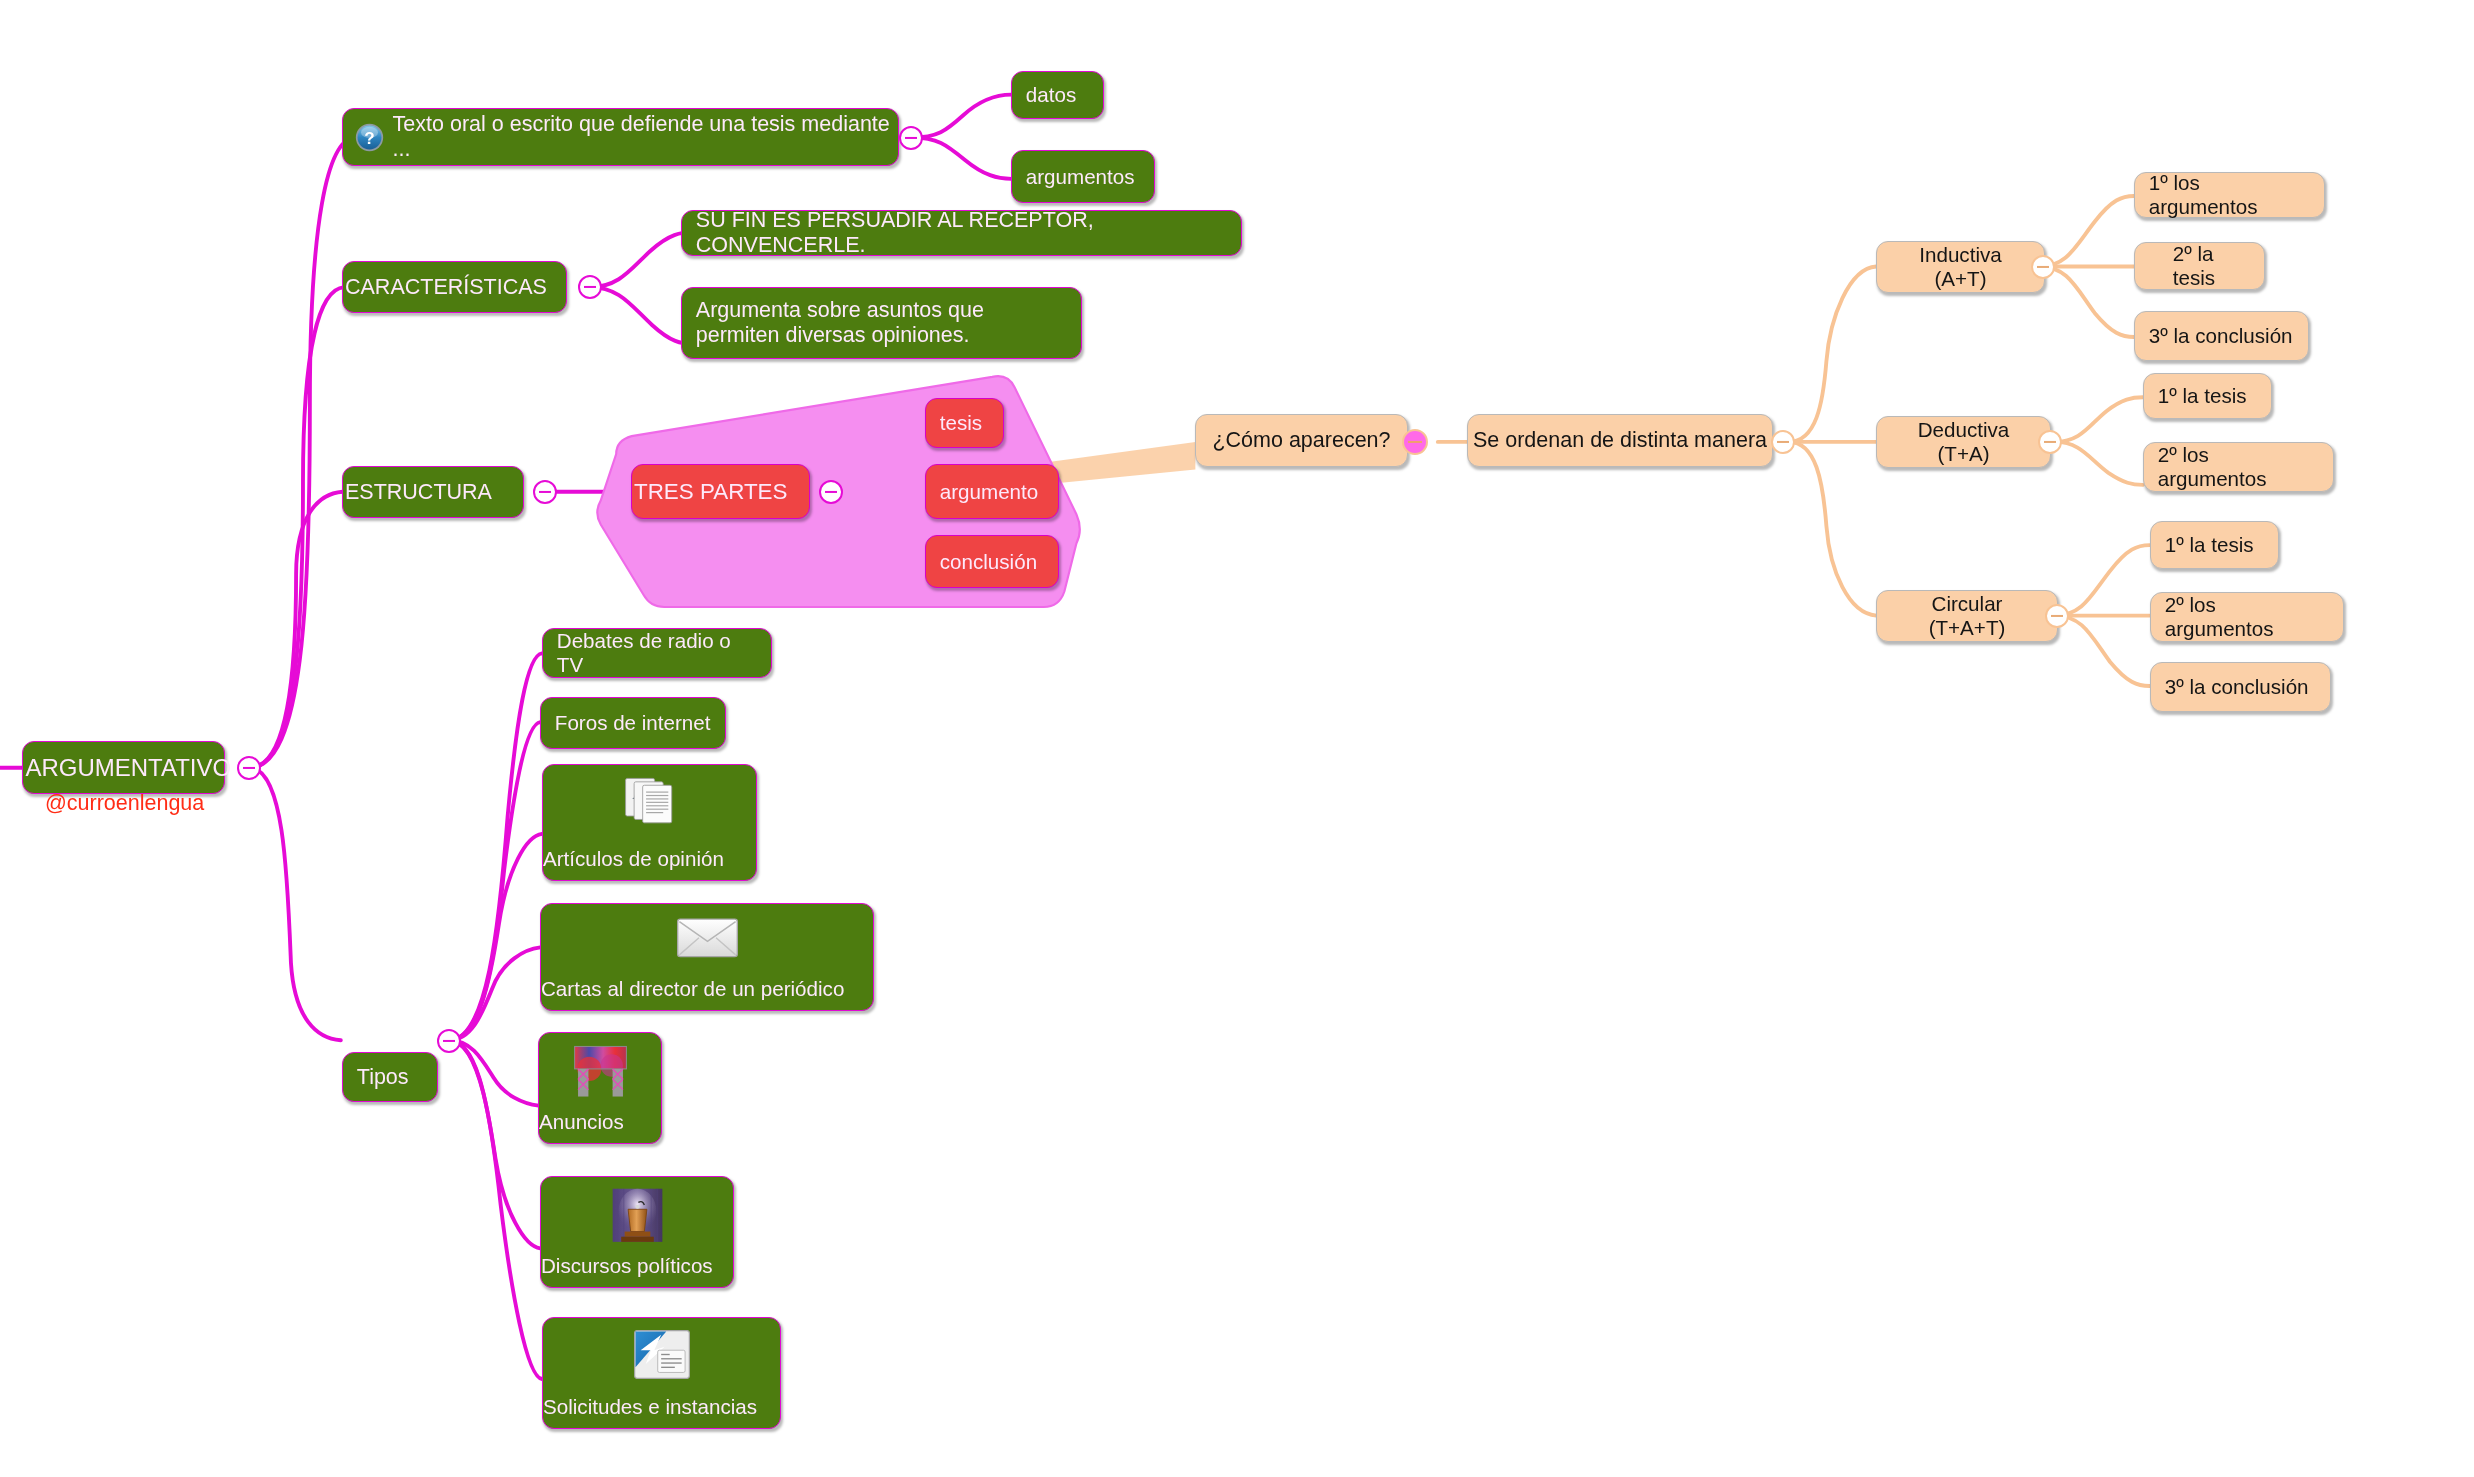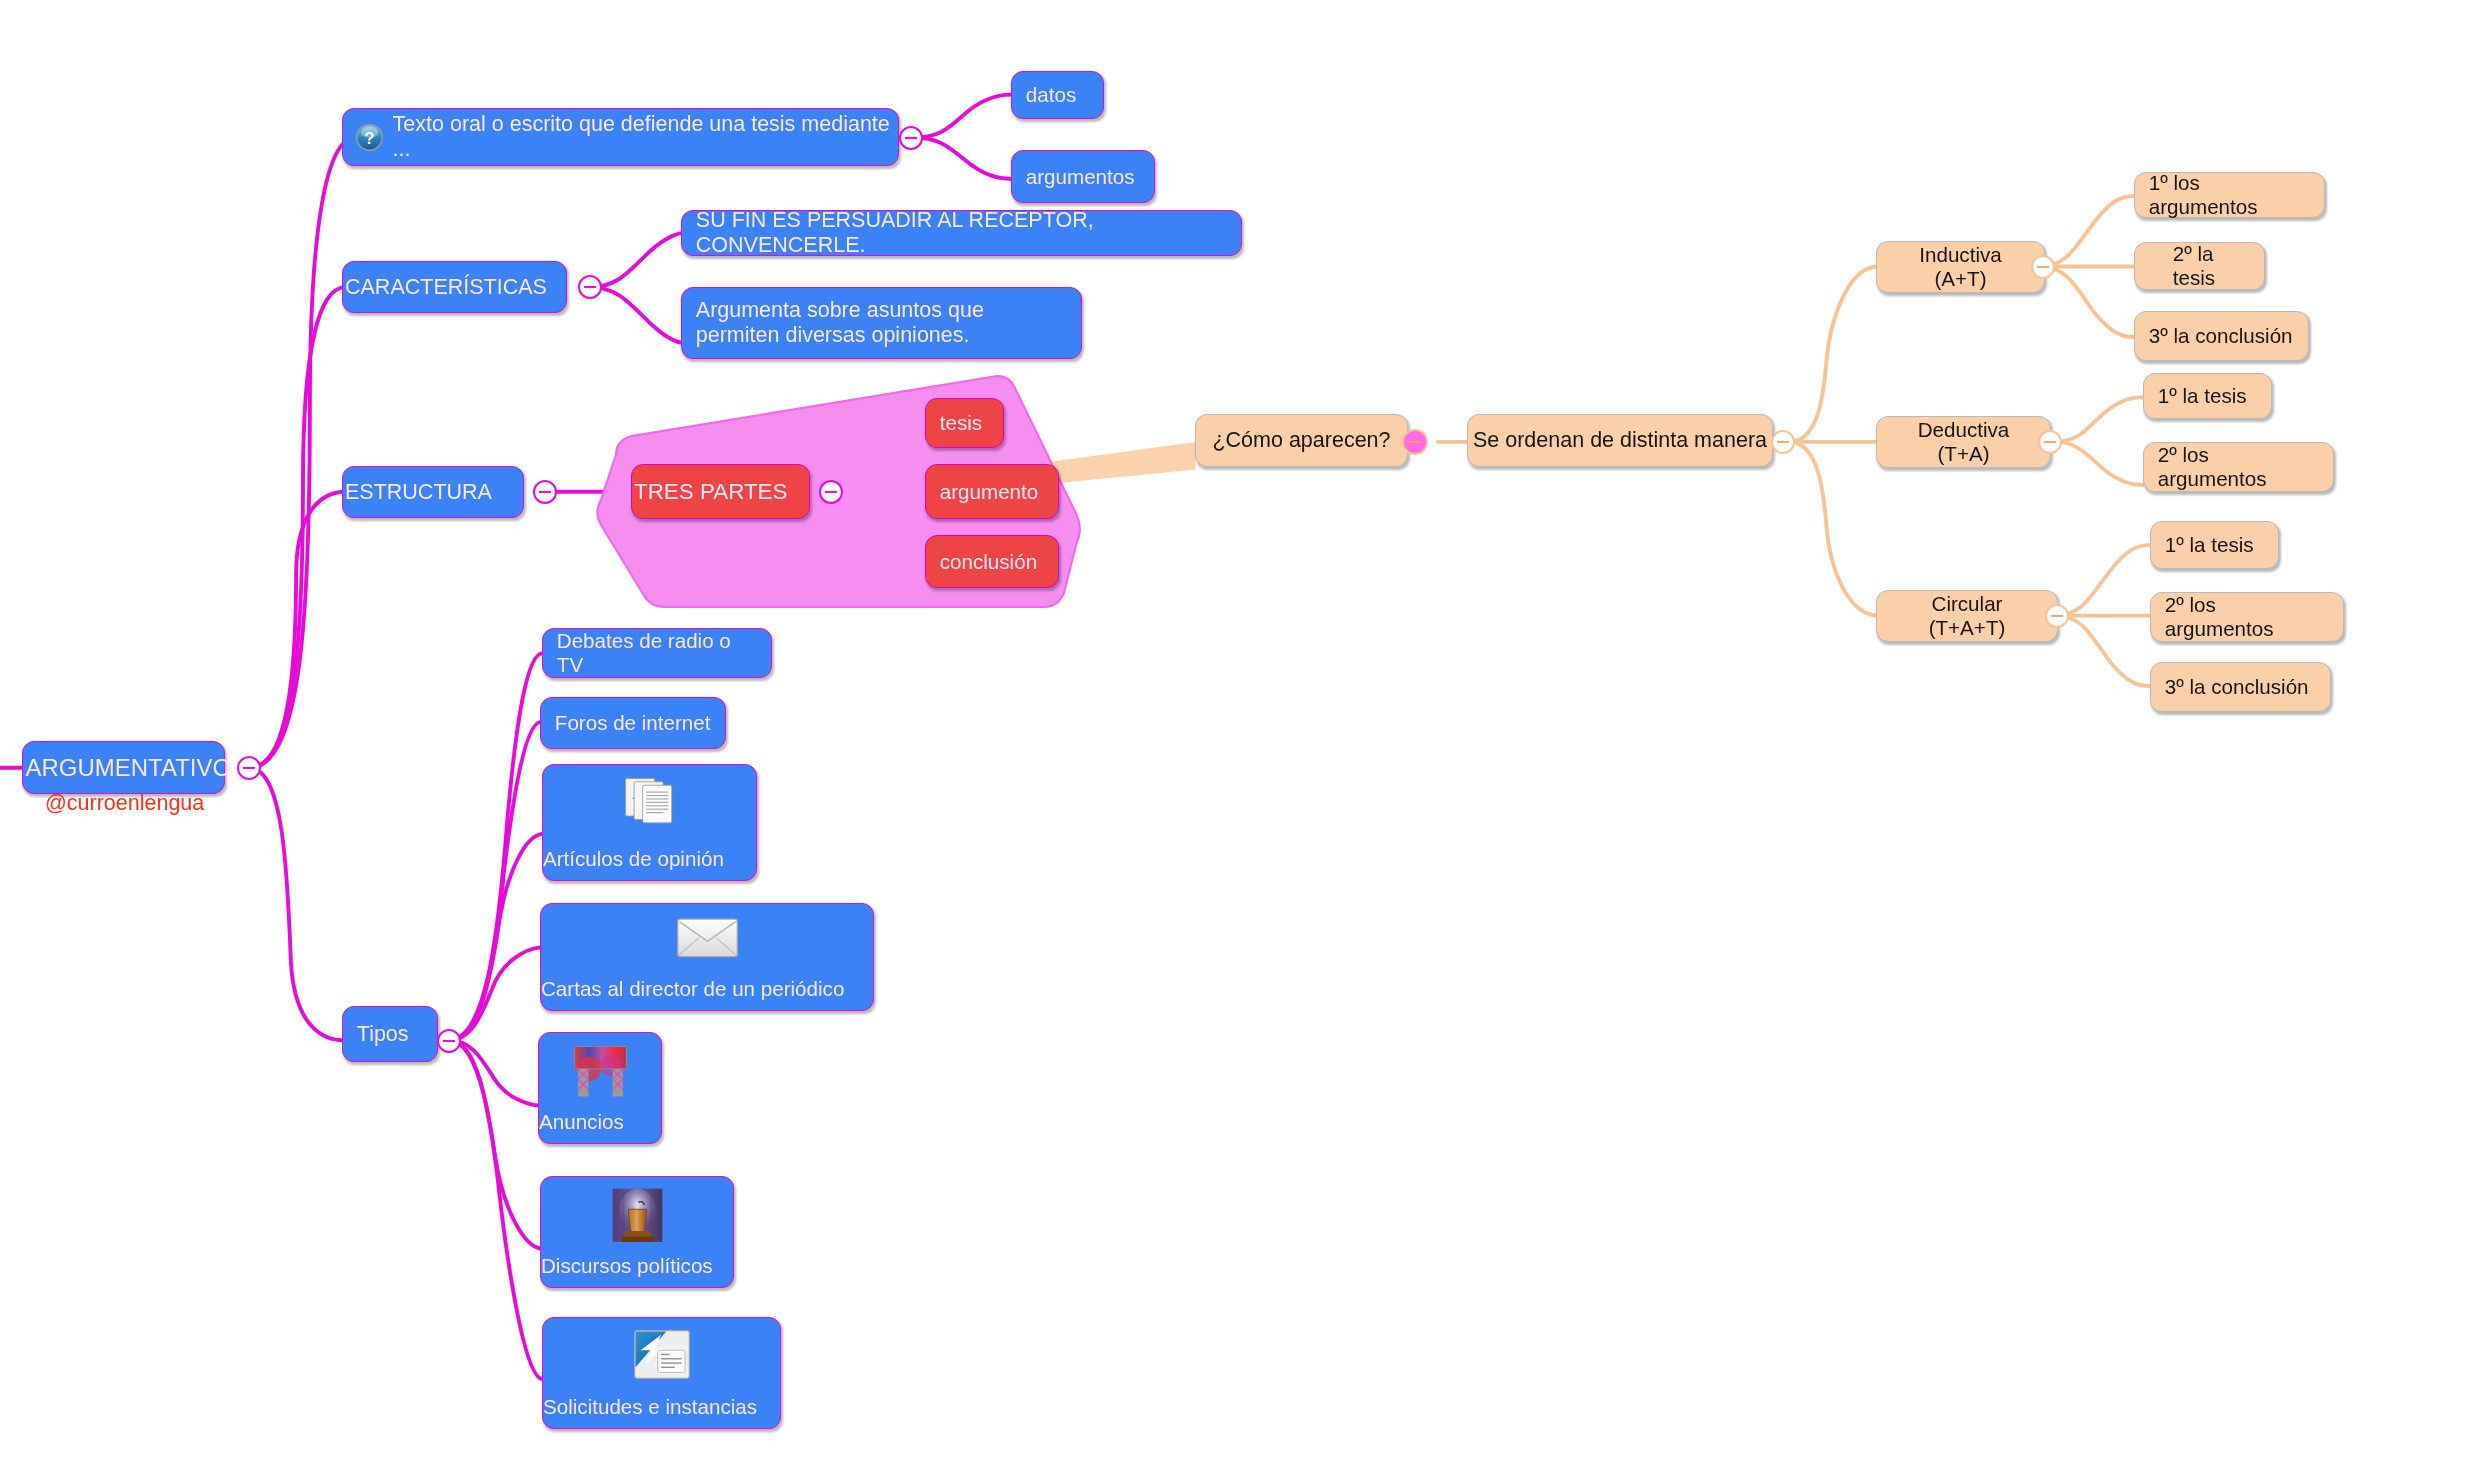--- a/index.html
+++ b/index.html
@@ -24,21 +24,21 @@
     box-sizing:border-box;
     border-radius:12px;
     display:flex;
     align-items:center;
     box-shadow:1.7px 2.6px 2.6px rgba(0,0,0,0.28);
     z-index:5;
   }
   .node .lbl{display:block;width:100%;}
   
   .n-mag{
-    background:#3b82f6;
+    background:#4d7c0f;
     color:#fde9fb;
     border:0.9px solid #e207d4;
   }
   
   .n-mag2{
     background:#ef4444;
     color:#fde9fb;
     border:0.9px solid #d900cb;
   }
   
@@ -284,21 +284,21 @@
   <div class="node n-org" style="left:2150px;top:521px;width:129px;height:48px;">
     <span class="lbl t24 pad-h2">1º la tesis</span>
   </div>
   <div class="node n-org" style="left:2150px;top:592px;width:194px;height:50px;">
     <span class="lbl t24 pad-h2">2º los argumentos</span>
   </div>
   <div class="node n-org" style="left:2150px;top:662px;width:181px;height:50px;">
     <span class="lbl t24 pad-h2">3º la conclusión</span>
   </div>
 
-  <div class="node n-mag" style="left:342px;top:1006px;width:96px;height:56px;">
+  <div class="node n-mag" style="left:342px;top:1052px;width:96px;height:50px;">
     <span class="lbl t25 pad-h2">Tipos</span>
   </div>
   <div class="tog mag" style="left:437px;top:1029px;"></div>
 
   <div class="node n-mag" style="left:542px;top:628px;width:230px;height:50px;">
     <span class="lbl t24 pad-h2">Debates de radio o TV</span>
   </div>
 
   <div class="node n-mag" style="left:540px;top:697px;width:186px;height:52px;">
     <span class="lbl t24 pad-h2">Foros de internet</span>

